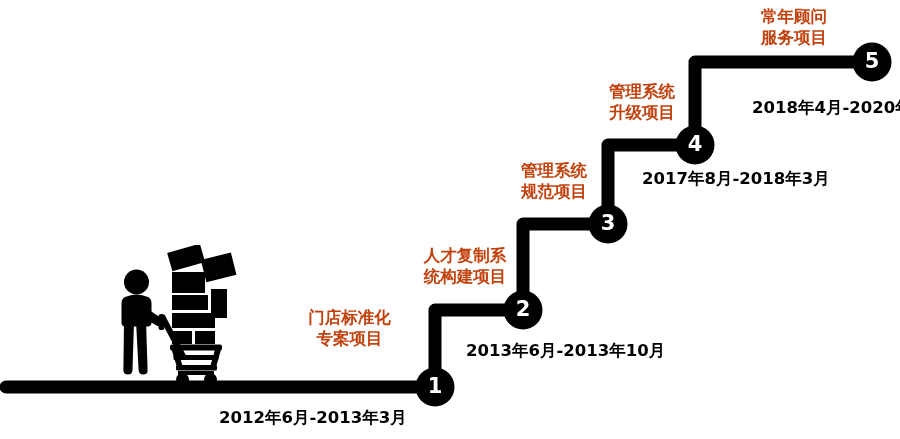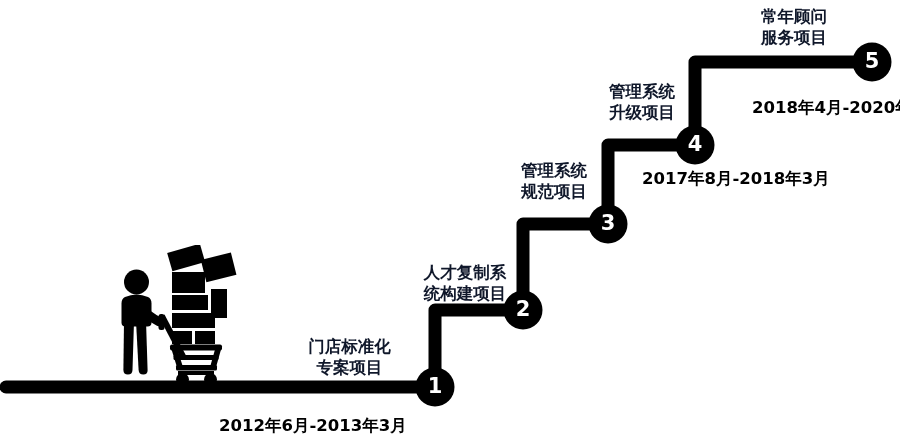--- a/index.html
+++ b/index.html
@@ -36,21 +36,21 @@
     color: #ffffff;
     font-weight: bold;
     font-size: 21px;
     line-height: 1;
     text-align: center;
     width: 40px;
     font-family: "DejaVu Sans", "Liberation Sans", sans-serif;
   }
   .title-label {
     position: absolute;
-    color: #0f172a;
+    color: #c2410c;
     font-weight: bold;
     font-size: 16.5px;
     line-height: 21px;
     letter-spacing: 0px;
     white-space: pre-line;
     text-align: center;
     font-family: "DejaVu Sans", "Liberation Sans", sans-serif;
   }
   .date-label {
     position: absolute;
@@ -140,28 +140,29 @@
       </g>
     </g>
   </svg>
 
   <div class="node-num" style="left:415px; top:376px;">1</div>
   <div class="node-num" style="left:503px; top:299px;">2</div>
   <div class="node-num" style="left:588px; top:213px;">3</div>
   <div class="node-num" style="left:675px; top:134px;">4</div>
   <div class="node-num" style="left:852px; top:51px;">5</div>
 
-  <div class="title-label" style="left:297px; top:336px; width:105px;">门店标准化
+  <div class="title-label" style="left:297px; top:307px; width:105px;">门店标准化
 专案项目</div>
-  <div class="title-label" style="left:412px; top:262px; width:106px;">人才复制系
+  <div class="title-label" style="left:412px; top:245px; width:106px;">人才复制系
 统构建项目</div>
   <div class="title-label" style="left:510px; top:160px; width:88px;">管理系统
 规范项目</div>
   <div class="title-label" style="left:598px; top:81px; width:88px;">管理系统
 升级项目</div>
   <div class="title-label" style="left:750px; top:6px; width:88px;">常年顾问
 服务项目</div>
 
-  <div class="date-label" style="left:219px; top:408px;margin-top:8px;">2012年6月-2013年3月</div>
+  <div class="date-label" style="left:219px; top:408px;">2012年6月-2013年3月</div>
+  <div class="date-label" style="left:466px; top:341px;">2013年6月-2013年10月</div>
   <div class="date-label" style="left:642px; top:169px;">2017年8月-2018年3月</div>
   <div class="date-label" style="left:752px; top:98px;">2018年4月-2020年</div>
 
 </div>
 
 </body></html>

